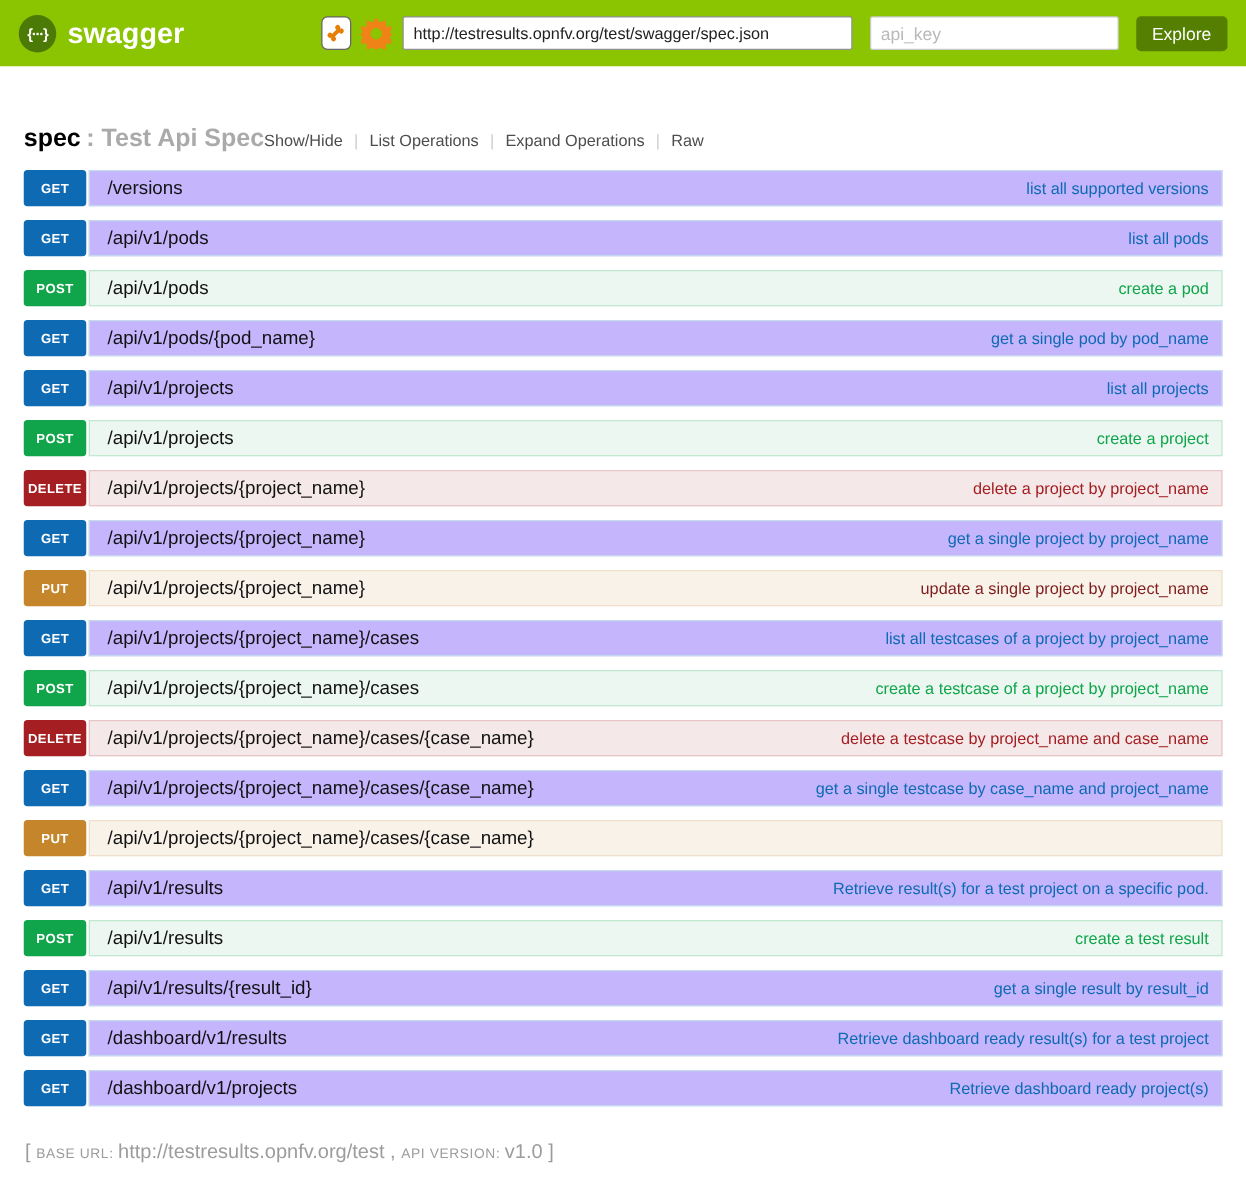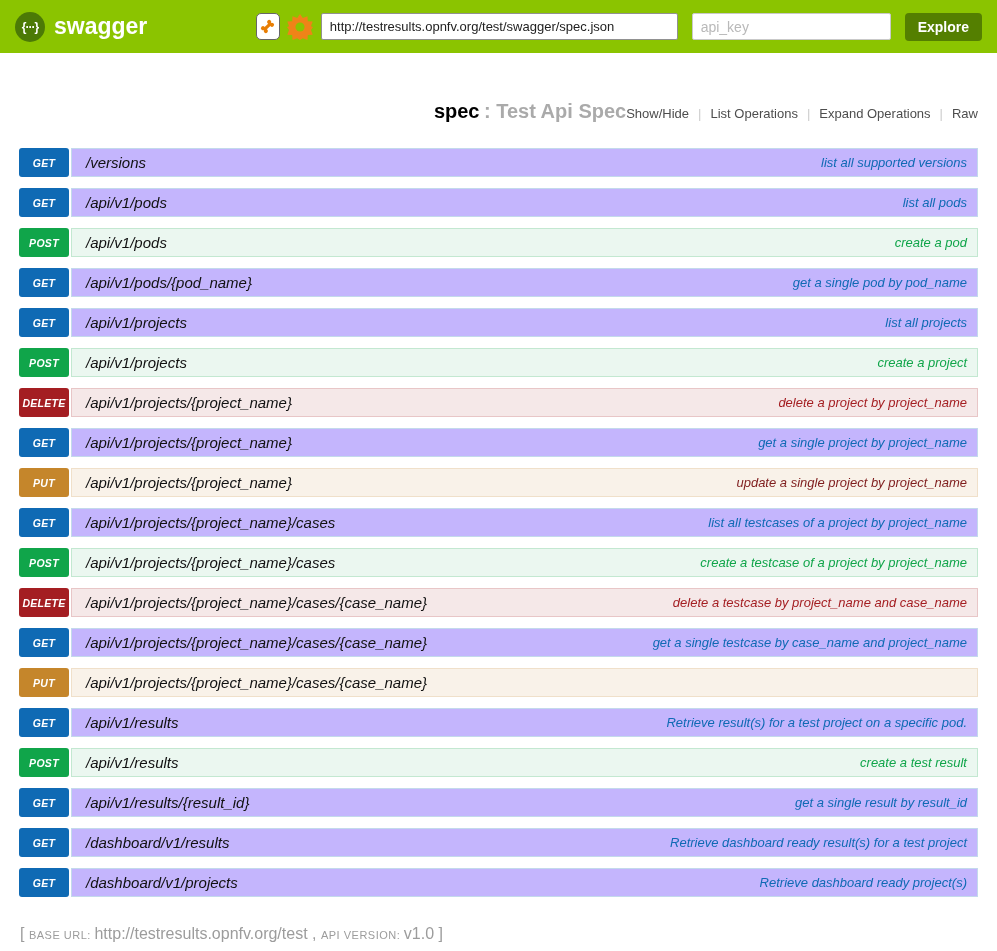--- a/index.html
+++ b/index.html
@@ -40,37 +40,37 @@
   .key-input {
     width: 205px; height: 27px; margin-left: 14px;
     border: 1px solid #c9c9c9; border-radius: 2px;
     padding: 0 8px; font-size: 14px; color: #222;
     font-family: "Liberation Sans", "DejaVu Sans", sans-serif;
   }
   .key-input::placeholder { color: #b9b9b9; }
   .explore-btn {
     margin-left: 14px; height: 28px; padding: 0 13px;
     background: #547f00; border: none; border-radius: 4px;
-    color: #fff; font-weight: bold; font-size: 14px; cursor: pointer;
+    color: #fff; font-weight: normal; font-size: 14px; cursor: pointer;
     font-family: "Liberation Sans", "DejaVu Sans", sans-serif;
   }
 
   
   .main { padding: 0 19px; }
   .heading-row {
-    margin-top: 47px; display: flex; align-items: baseline; justify-content: flex-end;
+    margin-top: 47px; display: flex; align-items: baseline; justify-content: flex-start;
   }
   .page-title { font-size: 20px; font-weight: bold; color: #000; }
   .page-subtitle { color: #aaa; }
   .ops-nav { display: flex; align-items: baseline; font-size: 13px; color: #4d4d4d; }
   .ops-nav a { color: #4d4d4d; text-decoration: none; cursor: pointer; }
   .ops-sep { color: #ccc; margin: 0 9px; }
 
   
-  .endpoints { margin-top: 25px; font-style: italic; }
+  .endpoints { margin-top: 13px; }
   .ep-row { display: flex; height: 29px; margin-bottom: 11px; cursor: pointer; }
   .ep-badge {
     width: 50px; border-radius: 3px; flex: 0 0 50px;
     display: flex; align-items: center; justify-content: center;
     color: #fff; font-size: 10.5px; font-weight: bold; letter-spacing: 0.3px;
   }
   .ep-body {
     flex: 1; margin-left: 2px; border: 1px solid transparent;
     display: flex; align-items: center; justify-content: space-between;
     padding: 0 10px 0 14px;

